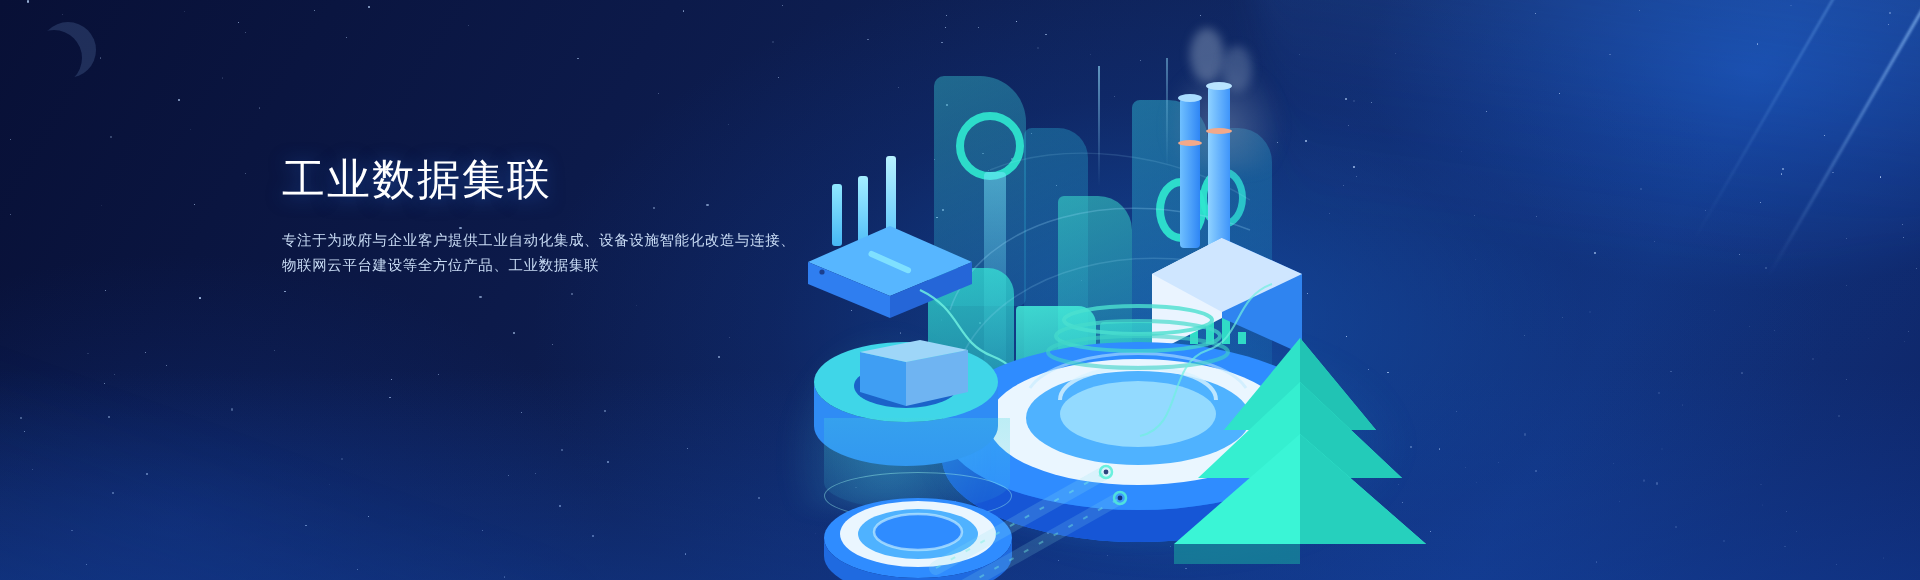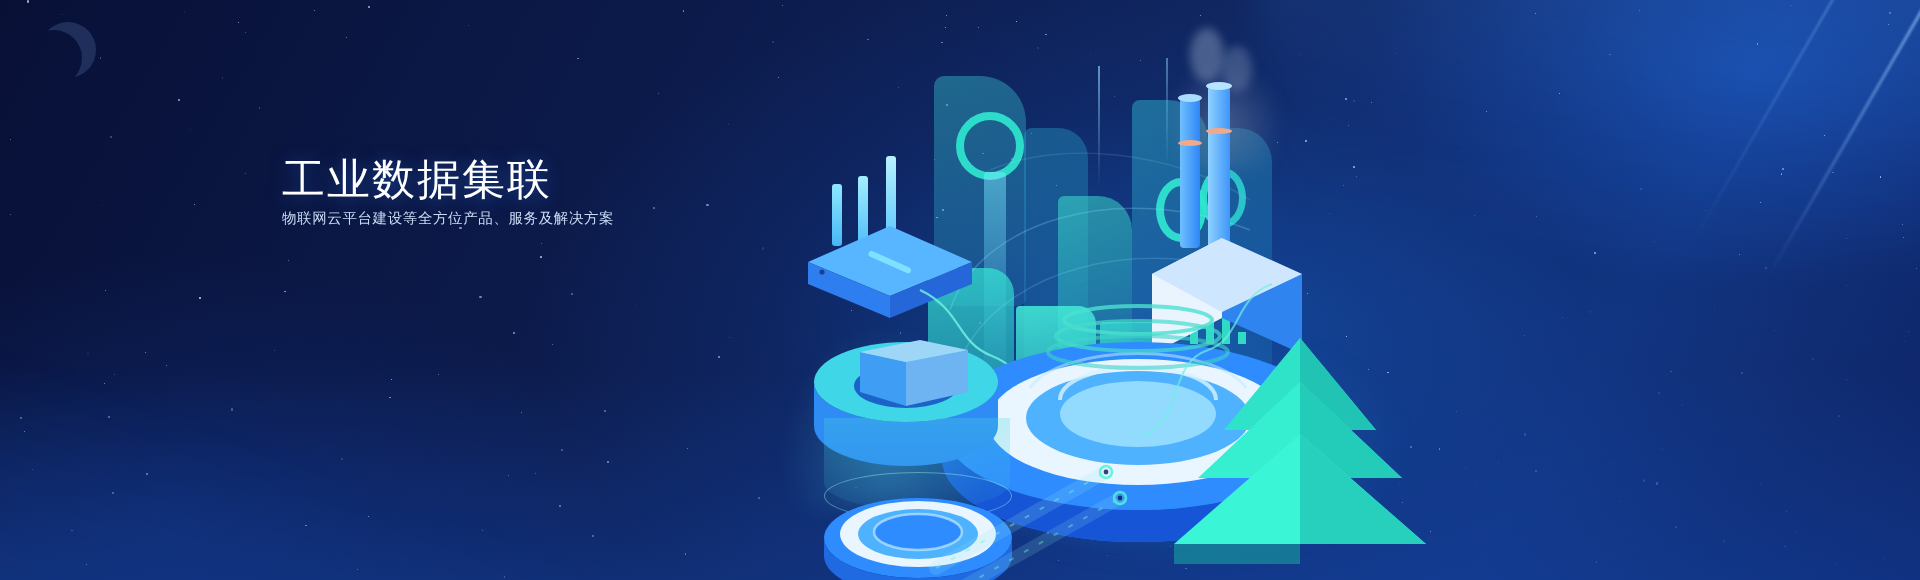--- a/index.html
+++ b/index.html
@@ -504,16 +504,17 @@
       <polygon points="130,44 232,140 130,140" fill="#23cbb9"></polygon>
       <polygon points="130,96 256,206 4,206" fill="#3af5d6"></polygon>
       <polygon points="130,96 256,206 130,206" fill="#26d0bd"></polygon>
       <polygon points="4,206 130,206 130,226 4,226" fill="#1aa9a2" opacity=".55"></polygon>
     </svg>
 
   </div>
 
   <div class="copy">
     <div class="headline">工业数据集联</div>
-    <div class="sub" style="margin-top:0">物联网云平台建设等全方位产品、服务及解决方案</div>
+    <div class="sub">专注于为政府与企业客户提供工业自动化集成、设备设施智能化改造与连接、</div>
+    <div class="sub" style="margin-top:0">物联网云平台建设等全方位产品、工业数据集联</div>
   </div>
 
 </div>
 
 </body></html>

